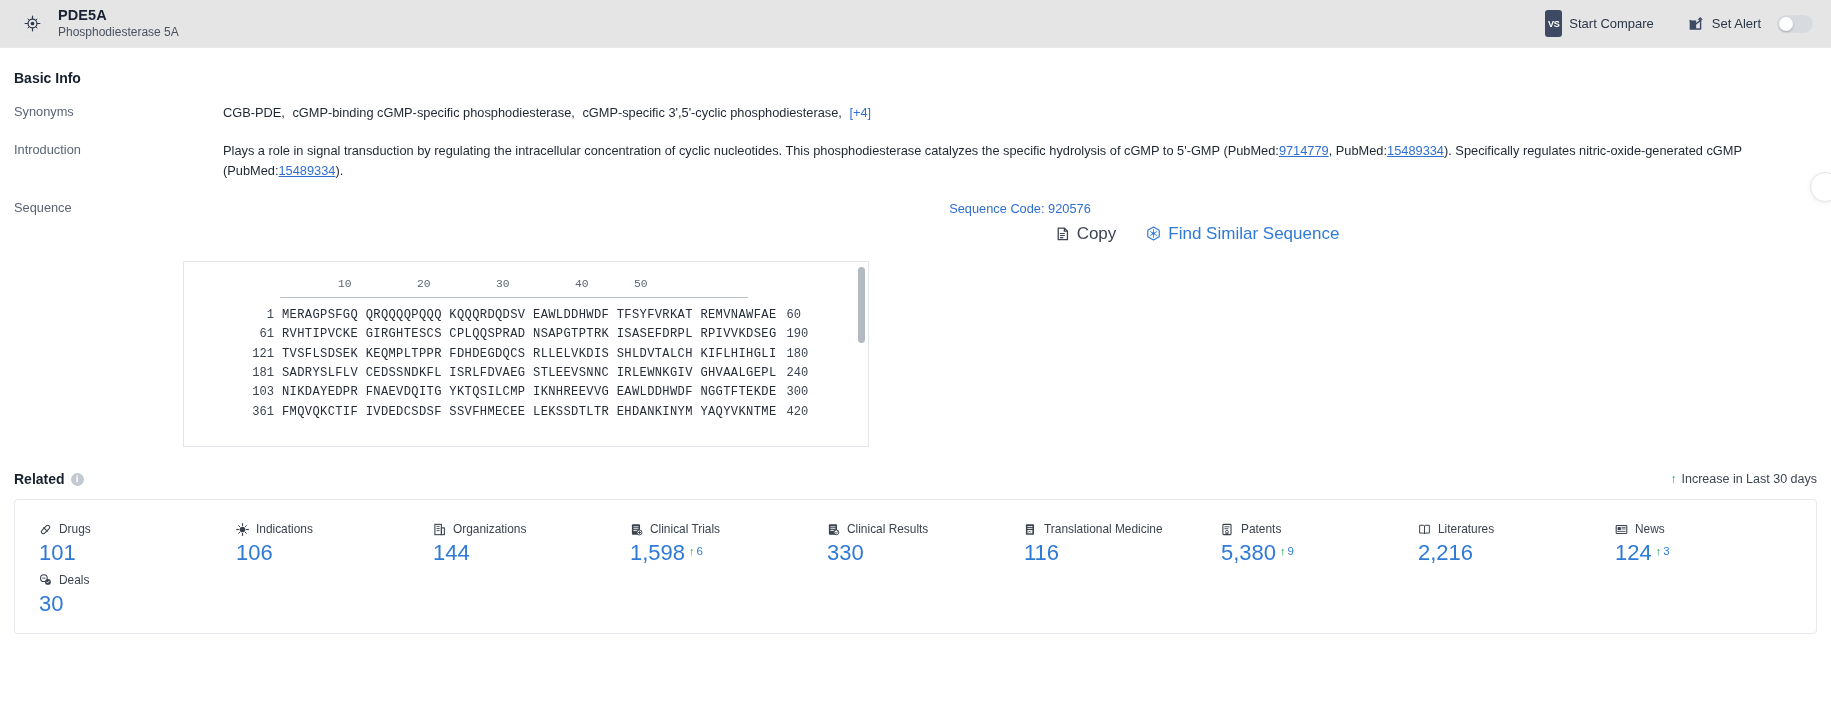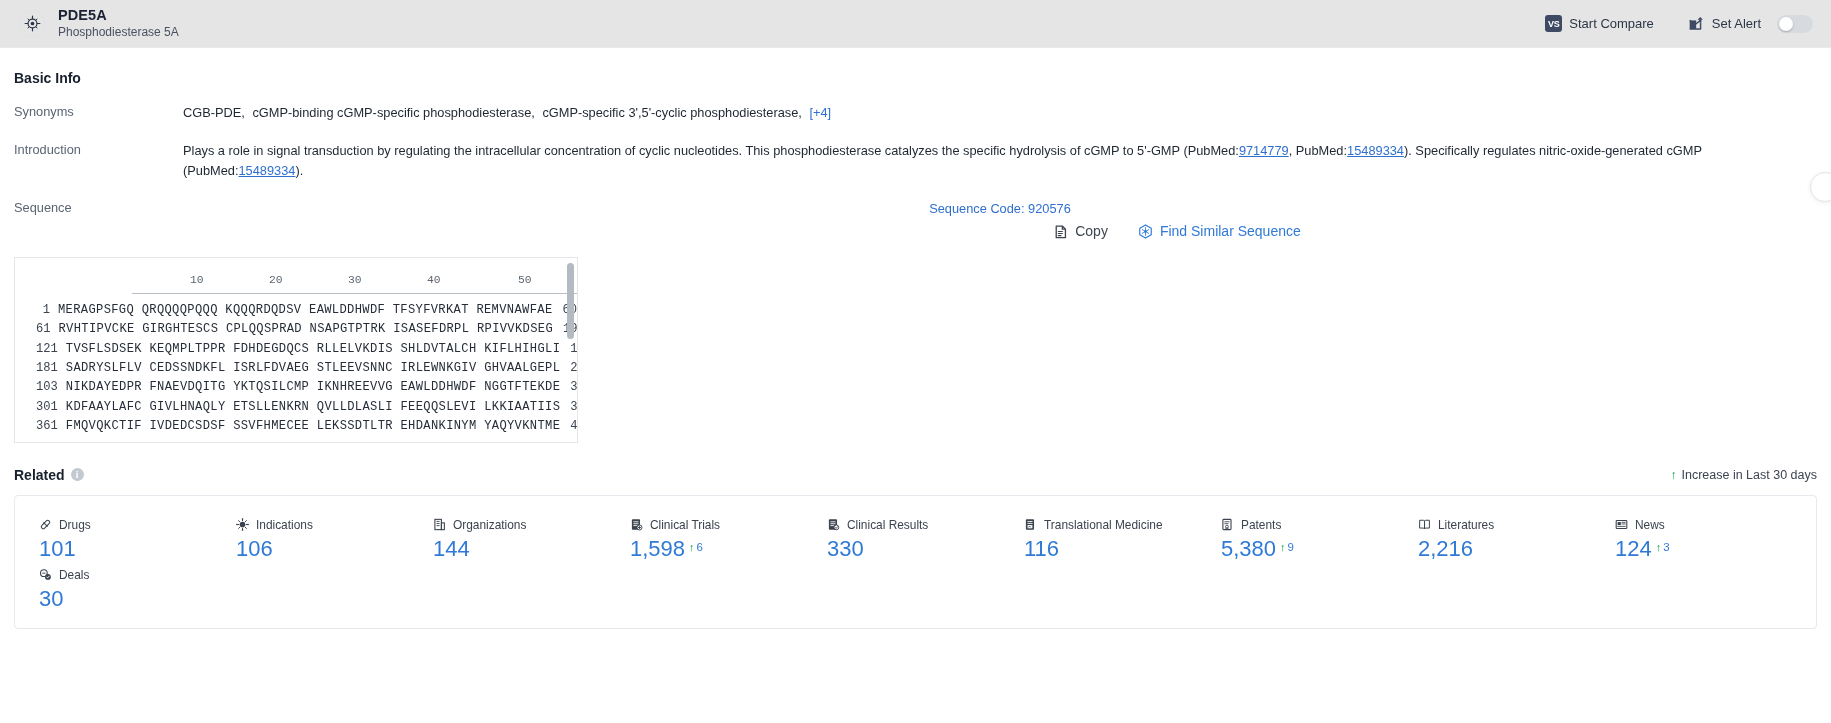--- a/index.html
+++ b/index.html
@@ -34,21 +34,21 @@
   .title-sub { font-size: 12px; color: #4a5262; margin-top: 2px; }
   .header-spacer { flex: 1 1 auto; }
   .hdr-btn {
     display: flex; align-items: center; gap: 7px;
     font-size: 13px; color: #2b3647;
     margin-left: 34px;
     cursor: pointer;
     white-space: nowrap;
   }
   .vs-badge {
-    width: 17px; height: 17px; border-radius: 3px;
+    width: 17px; height: 27px; border-radius: 3px;
     background: #3e4a63; color: #fff;
     font-size: 9px; font-weight: bold;
     display: flex; align-items: center; justify-content: center;
     letter-spacing: -.3px;
   }
   .toggle {
     width: 36px; height: 18px; border-radius: 9px;
     background: #d7dbe0; position: relative; margin-left: 9px;
     cursor: pointer; flex: 0 0 auto;
   }
@@ -69,43 +69,43 @@
   .info-circle {
     width: 13px; height: 13px; border-radius: 50%;
     background: #c3c9d1; color: #fff;
     font-size: 9.5px; font-weight: bold;
     display: flex; align-items: center; justify-content: center;
     font-family: "Liberation Serif", serif;
   }
 
   .row { display: flex; margin-top: 17px; font-size: 12.8px; }
   .row-label { width: 169px; flex: 0 0 169px; color: #5a6472; padding-top: 1px; }
-  .row-body { flex: 1 1 auto; color: #1f2733; line-height: 1.62; }
+  .row-body { flex: 1 1 auto; color: #1f2733; line-height: 1.62; margin-left: 40px; }
 
   .link { color: #2f6fd0; text-decoration: none; cursor: pointer; }
   .link-u { color: #2f6fd0; text-decoration: underline; cursor: pointer; text-align: center; }
   .syn-sep { display: inline-block; width: 4px; }
 
   
   .seq-top { display: flex; align-items: center; flex-direction: column; }
   .seq-code { color: #2f6fd0; font-size: 12.8px; cursor: pointer; }
   .seq-actions { margin-left: 355px; display: flex; align-items: center; gap: 30px; }
-  .seq-act { display: flex; align-items: center; gap: 7px; font-size: 14px; cursor: pointer; }
+  .seq-act { display: flex; align-items: center; gap: 7px; font-size: 17px; cursor: pointer; }
   .seq-act.copy { color: #3d4552; }
   .seq-act.find { color: #2f7ad6; }
 
   .seq-box {
     margin-top: 14px;
-    width: 564px;
+    margin-left: 169px;
+    width: 686px;
     height: 186px;
     border: 1px solid #e3e6ea;
     background: #fff;
     position: relative;
     overflow: hidden;
-    padding-left: 21px;
   }
   .seq-inner { padding: 16px 0 0 0; font-family: "Liberation Mono", monospace; font-size: 12.1px; }
   .ruler { display: flex; padding-left: 96px; color: #5d6672; height: 17px; position: relative; }
   .ruler-tick { position: absolute; font-size: 11.3px; }
   .ruler-line {
     margin-left: 96px; width: 468px; height: 1px; background: #b9bfc7; margin-top: 2px;
   }
   .seq-line { display: flex; align-items: center; height: 19.3px; white-space: pre; }
   .seq-num-l { width: 90px; text-align: right; color: #3c4450; }
   .seq-res { padding-left: 8px; color: #262d38; letter-spacing: .35px; }
@@ -236,21 +236,21 @@
     </div>
   </div>
 
   <div class="seq-box">
     <div class="seq-inner">
       <div class="ruler">
         <span class="ruler-tick" style="left:154px">10</span>
         <span class="ruler-tick" style="left:233px">20</span>
         <span class="ruler-tick" style="left:312px">30</span>
         <span class="ruler-tick" style="left:391px">40</span>
-        <span class="ruler-tick" style="left:482px">50</span>
+        <span class="ruler-tick" style="left:450px">50</span>
       </div>
       <div class="ruler-line"></div>
       <div style="height:7px"></div>
 
       <div class="seq-line">
         <span class="seq-num-l">1</span>
         <span class="seq-res">MERAGPSFGQ QRQQQQPQQQ KQQQRDQDSV EAWLDDHWDF TFSYFVRKAT REMVNAWFAE</span>
         <span class="seq-num-r">60</span>
       </div>
       <div class="seq-line">
@@ -265,25 +265,20 @@
       </div>
       <div class="seq-line">
         <span class="seq-num-l">181</span>
         <span class="seq-res">SADRYSLFLV CEDSSNDKFL ISRLFDVAEG STLEEVSNNC IRLEWNKGIV GHVAALGEPL</span>
         <span class="seq-num-r">240</span>
       </div>
       <div class="seq-line">
         <span class="seq-num-l">103</span>
         <span class="seq-res">NIKDAYEDPR FNAEVDQITG YKTQSILCMP IKNHREEVVG EAWLDDHWDF NGGTFTEKDE</span>
         <span class="seq-num-r">300</span>
-      </div>
-      <div class="seq-line">
-        <span class="seq-num-l">301</span>
-        <span class="seq-res">KDFAAYLAFC GIVLHNAQLY ETSLLENKRN QVLLDLASLI FEEQQSLEVI LKKIAATIIS</span>
-        <span class="seq-num-r">360</span>
       </div>
       <div class="seq-line">
         <span class="seq-num-l">361</span>
         <span class="seq-res">FMQVQKCTIF IVDEDCSDSF SSVFHMECEE LEKSSDTLTR EHDANKINYM YAQYVKNTME</span>
         <span class="seq-num-r">420</span>
       </div>
     </div>
     <div class="seq-scroll"></div>
   </div>
 

